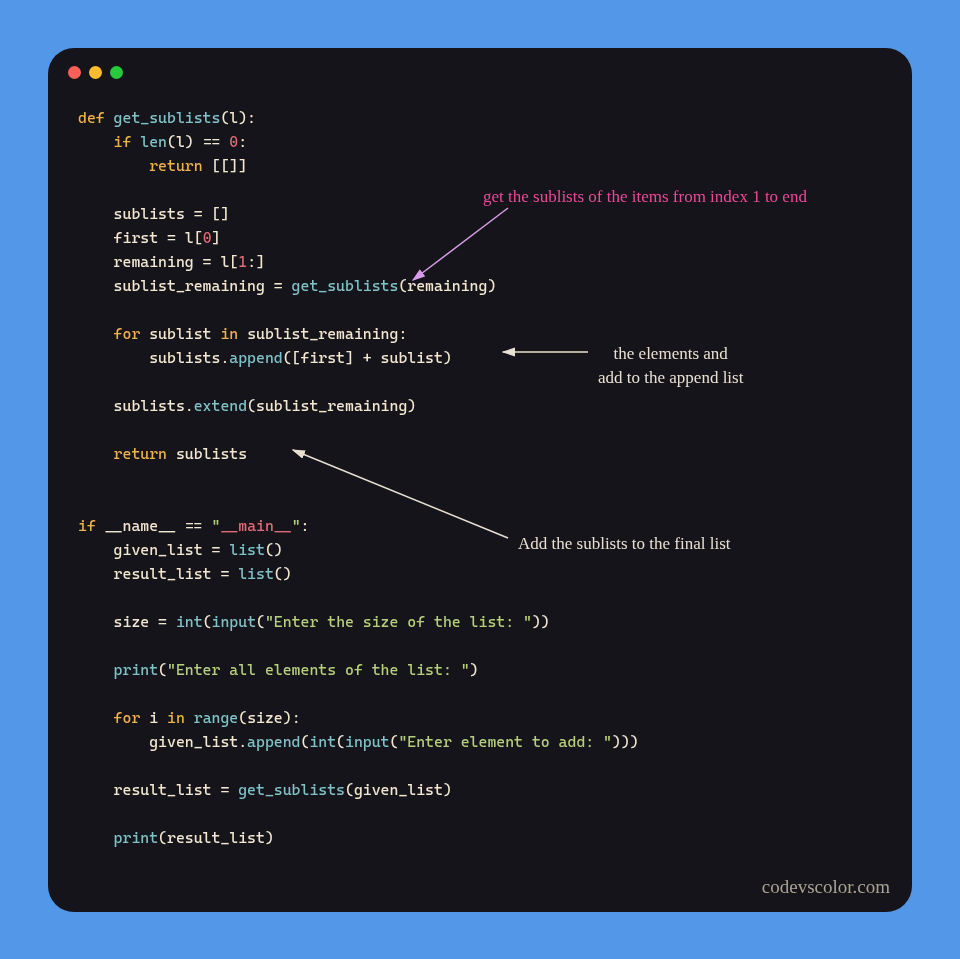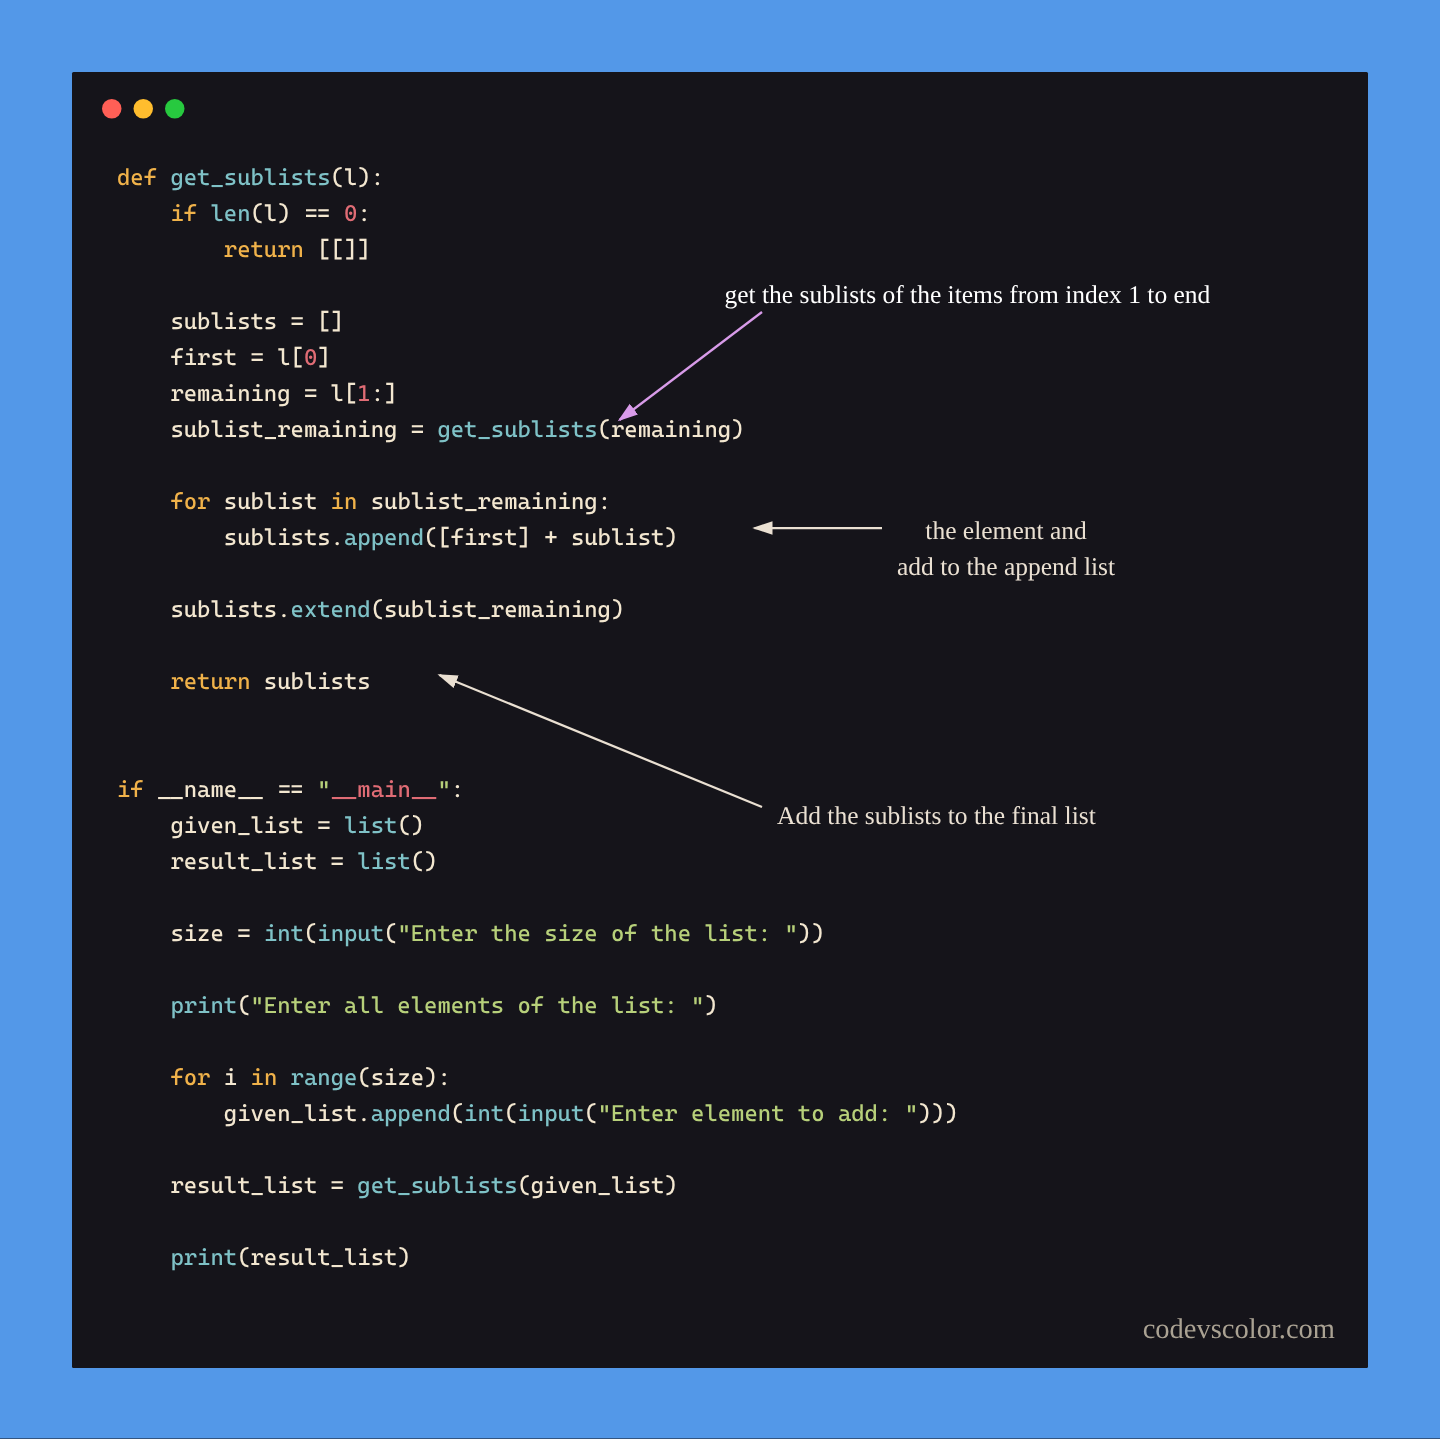--- a/index.html
+++ b/index.html
@@ -11,21 +11,21 @@
     height: 959px;
     font-family: ui-monospace, "SF Mono", "Cascadia Code", Menlo, Consolas, monospace;
   }
   .frame {
     position: absolute;
     left: 48px;
     top: 48px;
     width: 864px;
     height: 864px;
     background: #15141a;
-    border-radius: 1px;
+    border-radius: 26px;
     overflow: hidden;
   }
   .title-dots {
     position: absolute;
     left: 20px;
     top: 18px;
     display: flex;
     gap: 8px;
   }
   .dot { width: 13px; height: 13px; border-radius: 50%; }
@@ -55,21 +55,21 @@
 
   .annot {
     position: absolute;
     font-family: "Segoe Script", "Comic Sans MS", cursive;
     font-size: 17px;
     color: #eae0d2;
     line-height: 1.45;
     text-align: center;
     white-space: nowrap;
   }
-  .annot.purple { color: #ffffff; }
+  .annot.purple { color: #ec4899; }
 
   svg.arrows {
     position: absolute;
     left: 0; top: 0;
     width: 864px; height: 864px;
     pointer-events: none;
   }
   .watermark {
     position: absolute;
     right: 22px;
@@ -119,21 +119,21 @@
         <span class="id">given_list.</span><span class="fn">append</span><span class="p">(</span><span class="builtin">int</span><span class="p">(</span><span class="builtin">input</span><span class="p">(</span><span class="str">"Enter element to add: "</span><span class="p">)))</span>
 
     <span class="id">result_list </span><span class="p">=</span><span> </span><span class="fn">get_sublists</span><span class="p">(given_list)</span>
 
     <span class="builtin">print</span><span class="p">(result_list)</span></pre>
 
   <div class="annot purple" style="left:435px; top:137px;">get the sublists of the items from index 1 to end</div>
 
   <div class="annot" style="left:550px; top:269px;">
     <br>
-    <span>the element and</span><br>
+    <span>the elements and</span><br>
     <span>add to the append list</span>
   </div>
 
   <div class="annot" style="left:470px; top:484px;text-align:center;">Add the sublists to the final list</div>
 
   <svg class="arrows">
     <defs>
       <marker id="arr-purple" markerWidth="10" markerHeight="10" refX="8" refY="3" orient="auto">
         <path d="M0,0 L9,3 L0,6 Z" fill="#d89be9"></path>
       </marker>

